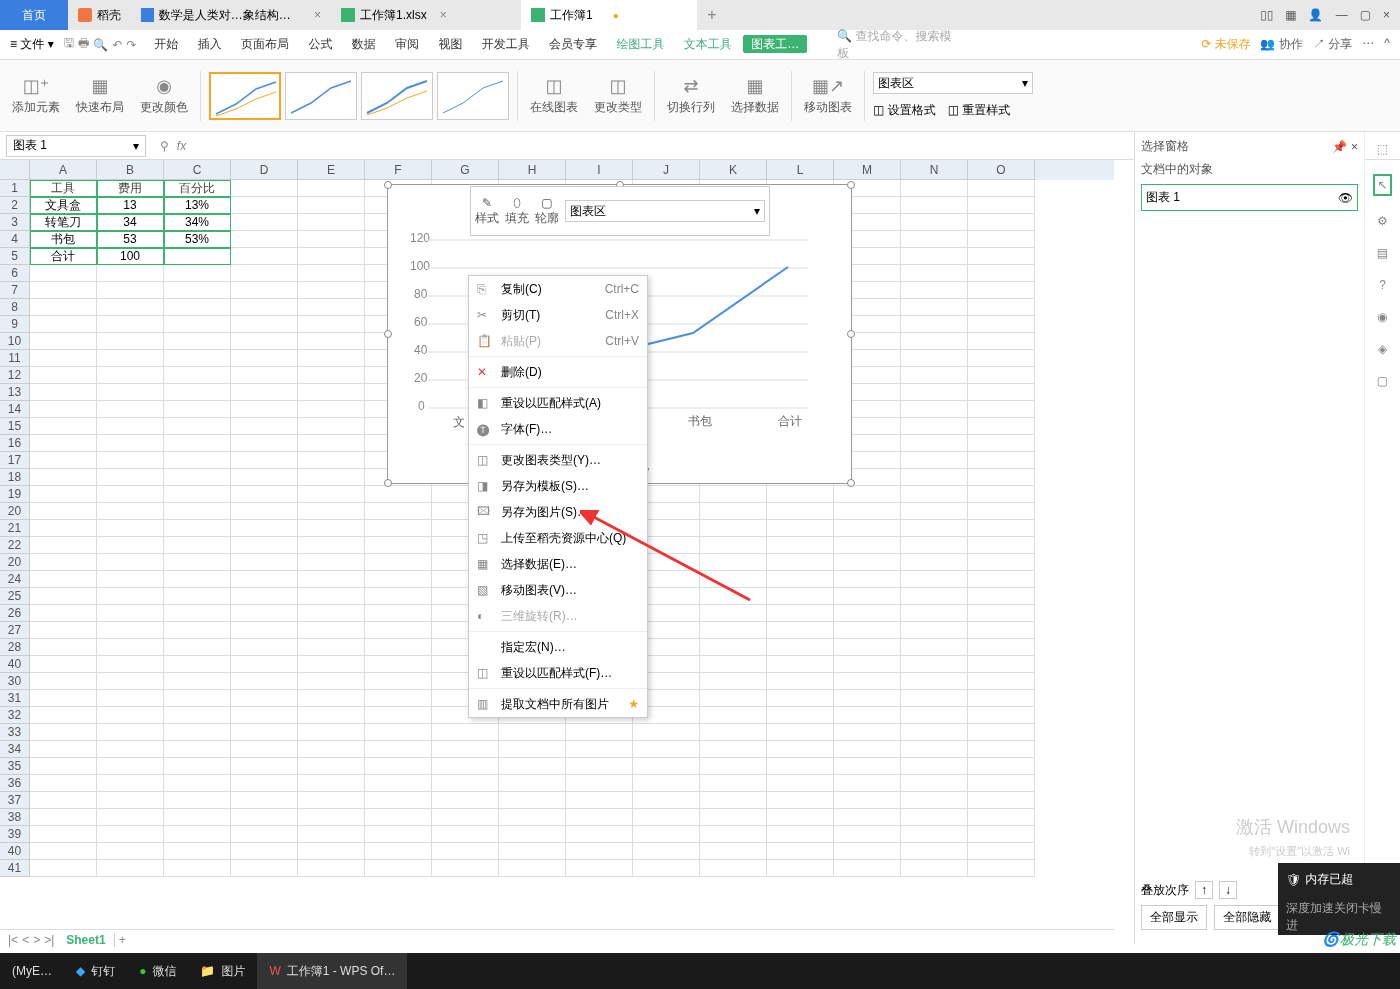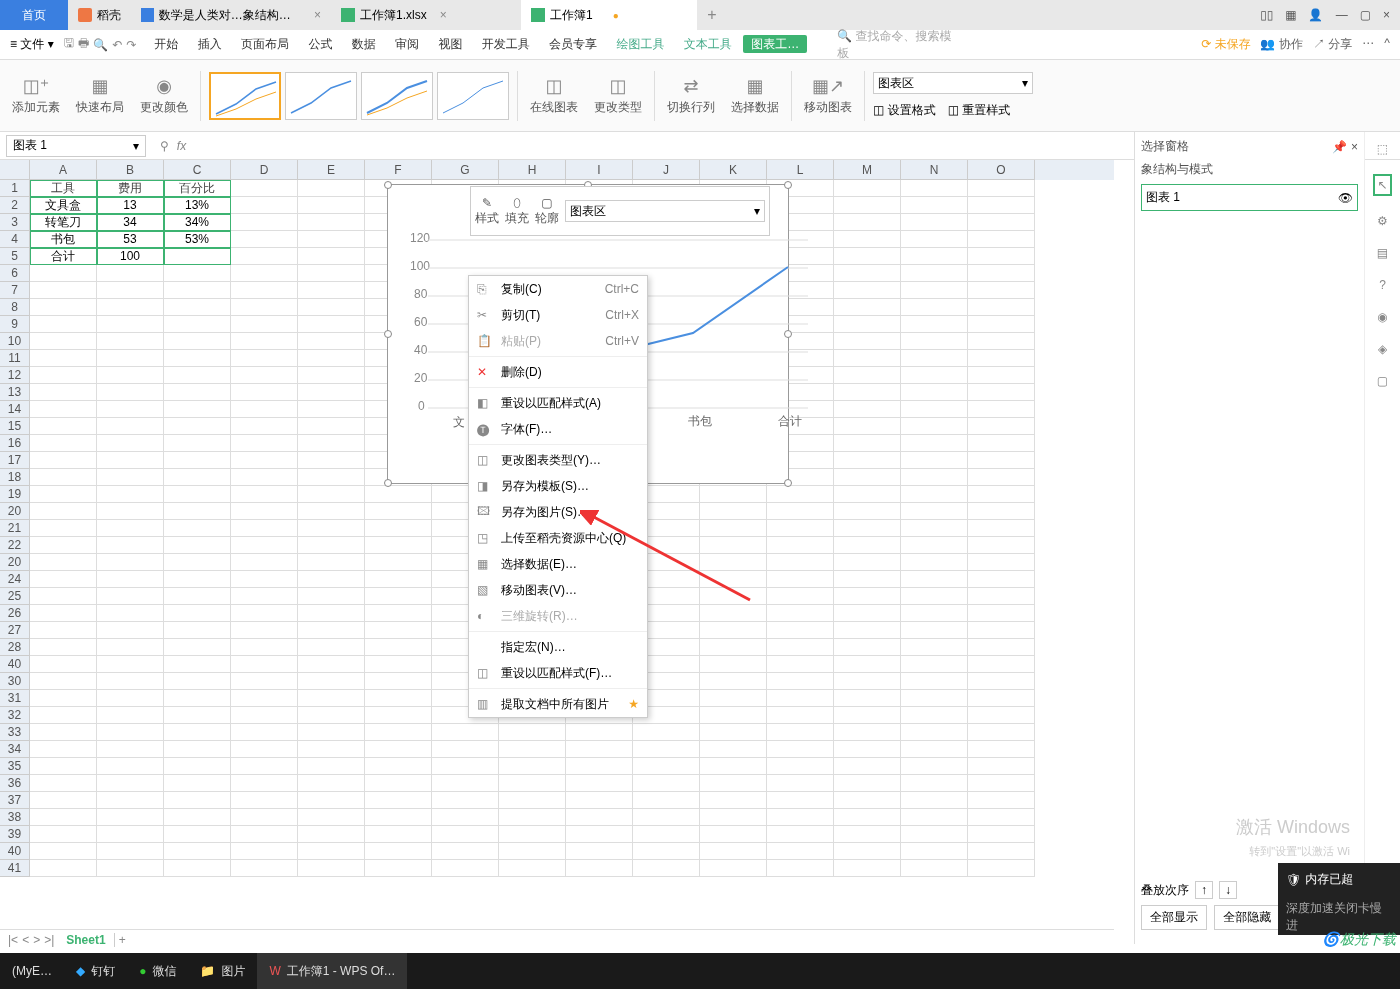--- a/index.html
+++ b/index.html
@@ -38,21 +38,21 @@
 .fxinput{flex:1;padding:0 6px;color:#333}
 .main{position:absolute;top:160px;left:0;right:286px;bottom:45px;overflow:hidden}
 .colhdr{position:absolute;top:0;left:30px;right:0;height:20px;display:flex;background:#e8eef5}
 .colhdr div{border-right:1px solid #ccc;border-bottom:1px solid #ccc;text-align:center;line-height:20px;color:#555}
 .rowhdr{position:absolute;top:20px;left:0;width:30px;background:#e8eef5}
 .rowhdr div{height:17px;border-bottom:1px solid #ccc;border-right:1px solid #ccc;text-align:center;line-height:17px;color:#555}
 .grid{position:absolute;top:20px;left:30px;right:0;bottom:0}
 .cell{position:absolute;height:17px;border-right:1px solid #ddd;border-bottom:1px solid #ddd;text-align:center;line-height:17px;background:#fff}
 .cell.hdr{color:#404040}
 .corner{position:absolute;top:0;left:0;width:30px;height:20px;background:#e8eef5;border-right:1px solid #ccc;border-bottom:1px solid #ccc}
-.chartbox{position:absolute;left:387px;top:24px;width:402px;height:300px;border:1px solid #999;background:#fff}
+.chartbox{position:absolute;left:387px;top:24px;width:465px;height:300px;border:1px solid #999;background:#fff}
 .chartbox .handle{width:8px;height:8px;border:1px solid #888;background:#fff;border-radius:50%;position:absolute}
 .floatbar{position:absolute;left:470px;top:186px;width:300px;height:50px;border:1px solid #ccc;background:#fff;display:flex;align-items:center;padding:4px;gap:6px;z-index:5}
 .floatbar .fb{display:flex;flex-direction:column;align-items:center;font-size:11px;color:#555}
 .floatbar .fselect{flex:1;border:1px solid #ccc;height:22px;display:flex;align-items:center;justify-content:space-between;padding:0 4px}
 .ctxmenu{position:absolute;left:468px;top:275px;width:180px;background:#fff;border:1px solid #ccc;box-shadow:2px 2px 6px rgba(0,0,0,.2);z-index:10}
 .ctxmenu .mi{height:26px;display:flex;align-items:center;padding:0 8px;gap:8px;cursor:pointer}
 .ctxmenu .mi.dis{color:#aaa}
 .ctxmenu .mi .sc{margin-left:auto;color:#888}
 .ctxmenu .msep{height:1px;background:#eee;margin:2px 0}
 .arrow{position:absolute;left:580px;top:510px;z-index:11;pointer-events:none}
@@ -1036,21 +1036,21 @@
       </marker>
     </defs>
   <line x1="170" y1="90" x2="10" y2="5" stroke="#e33" stroke-width="3" marker-end="url(#ah)"></line>
 </svg>
 
 <div class="sidepanel">
   <div class="sphdr">
       <span>选择窗格</span>
       <span><span>📌</span> <span>×</span></span>
     </div>
-  <div style="margin-bottom:6px;color:#555">象结构与模式</div>
+  <div style="margin-bottom:6px;color:#555">文档中的对象</div>
   <div class="spobj">
       <span>图表 1</span>
       <span>👁</span>
     </div>
   <div class="spbottom">
     <div class="lo">
         <span>叠放次序</span>
       <span style="border:1px solid #ccc;padding:1px 5px">↑</span>
       <span style="border:1px solid #ccc;padding:1px 5px">↓</span>
     </div>

